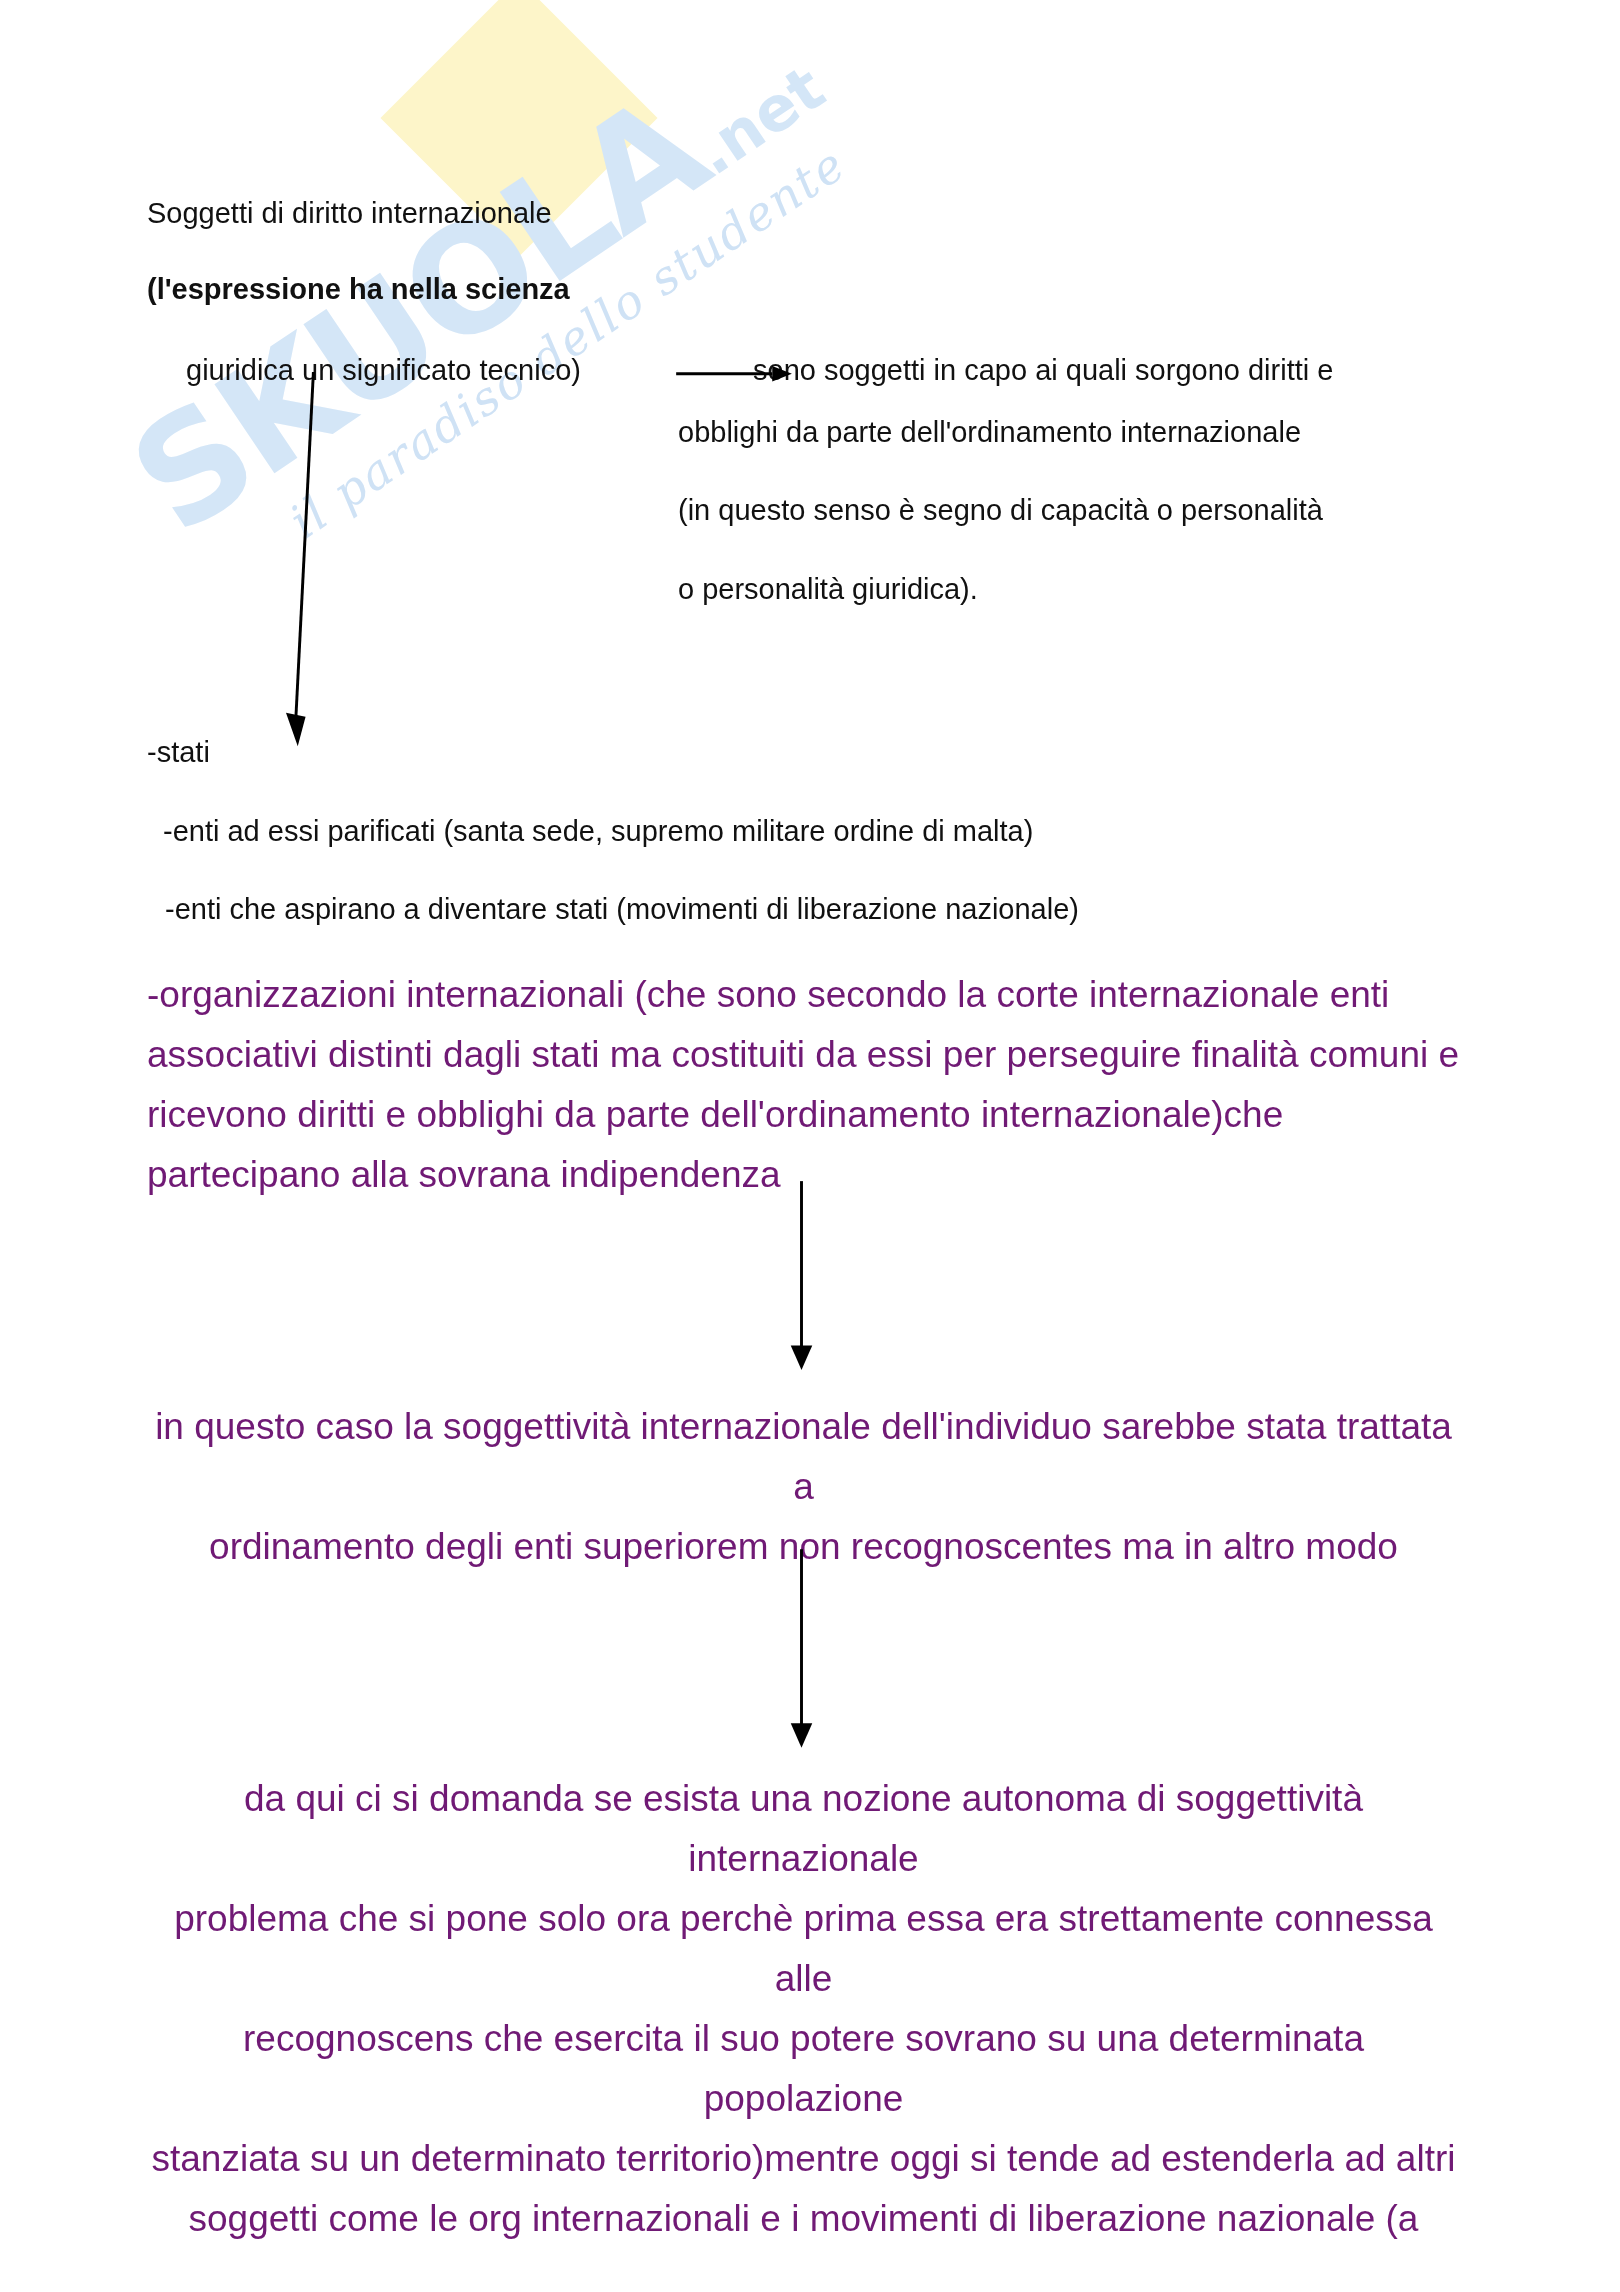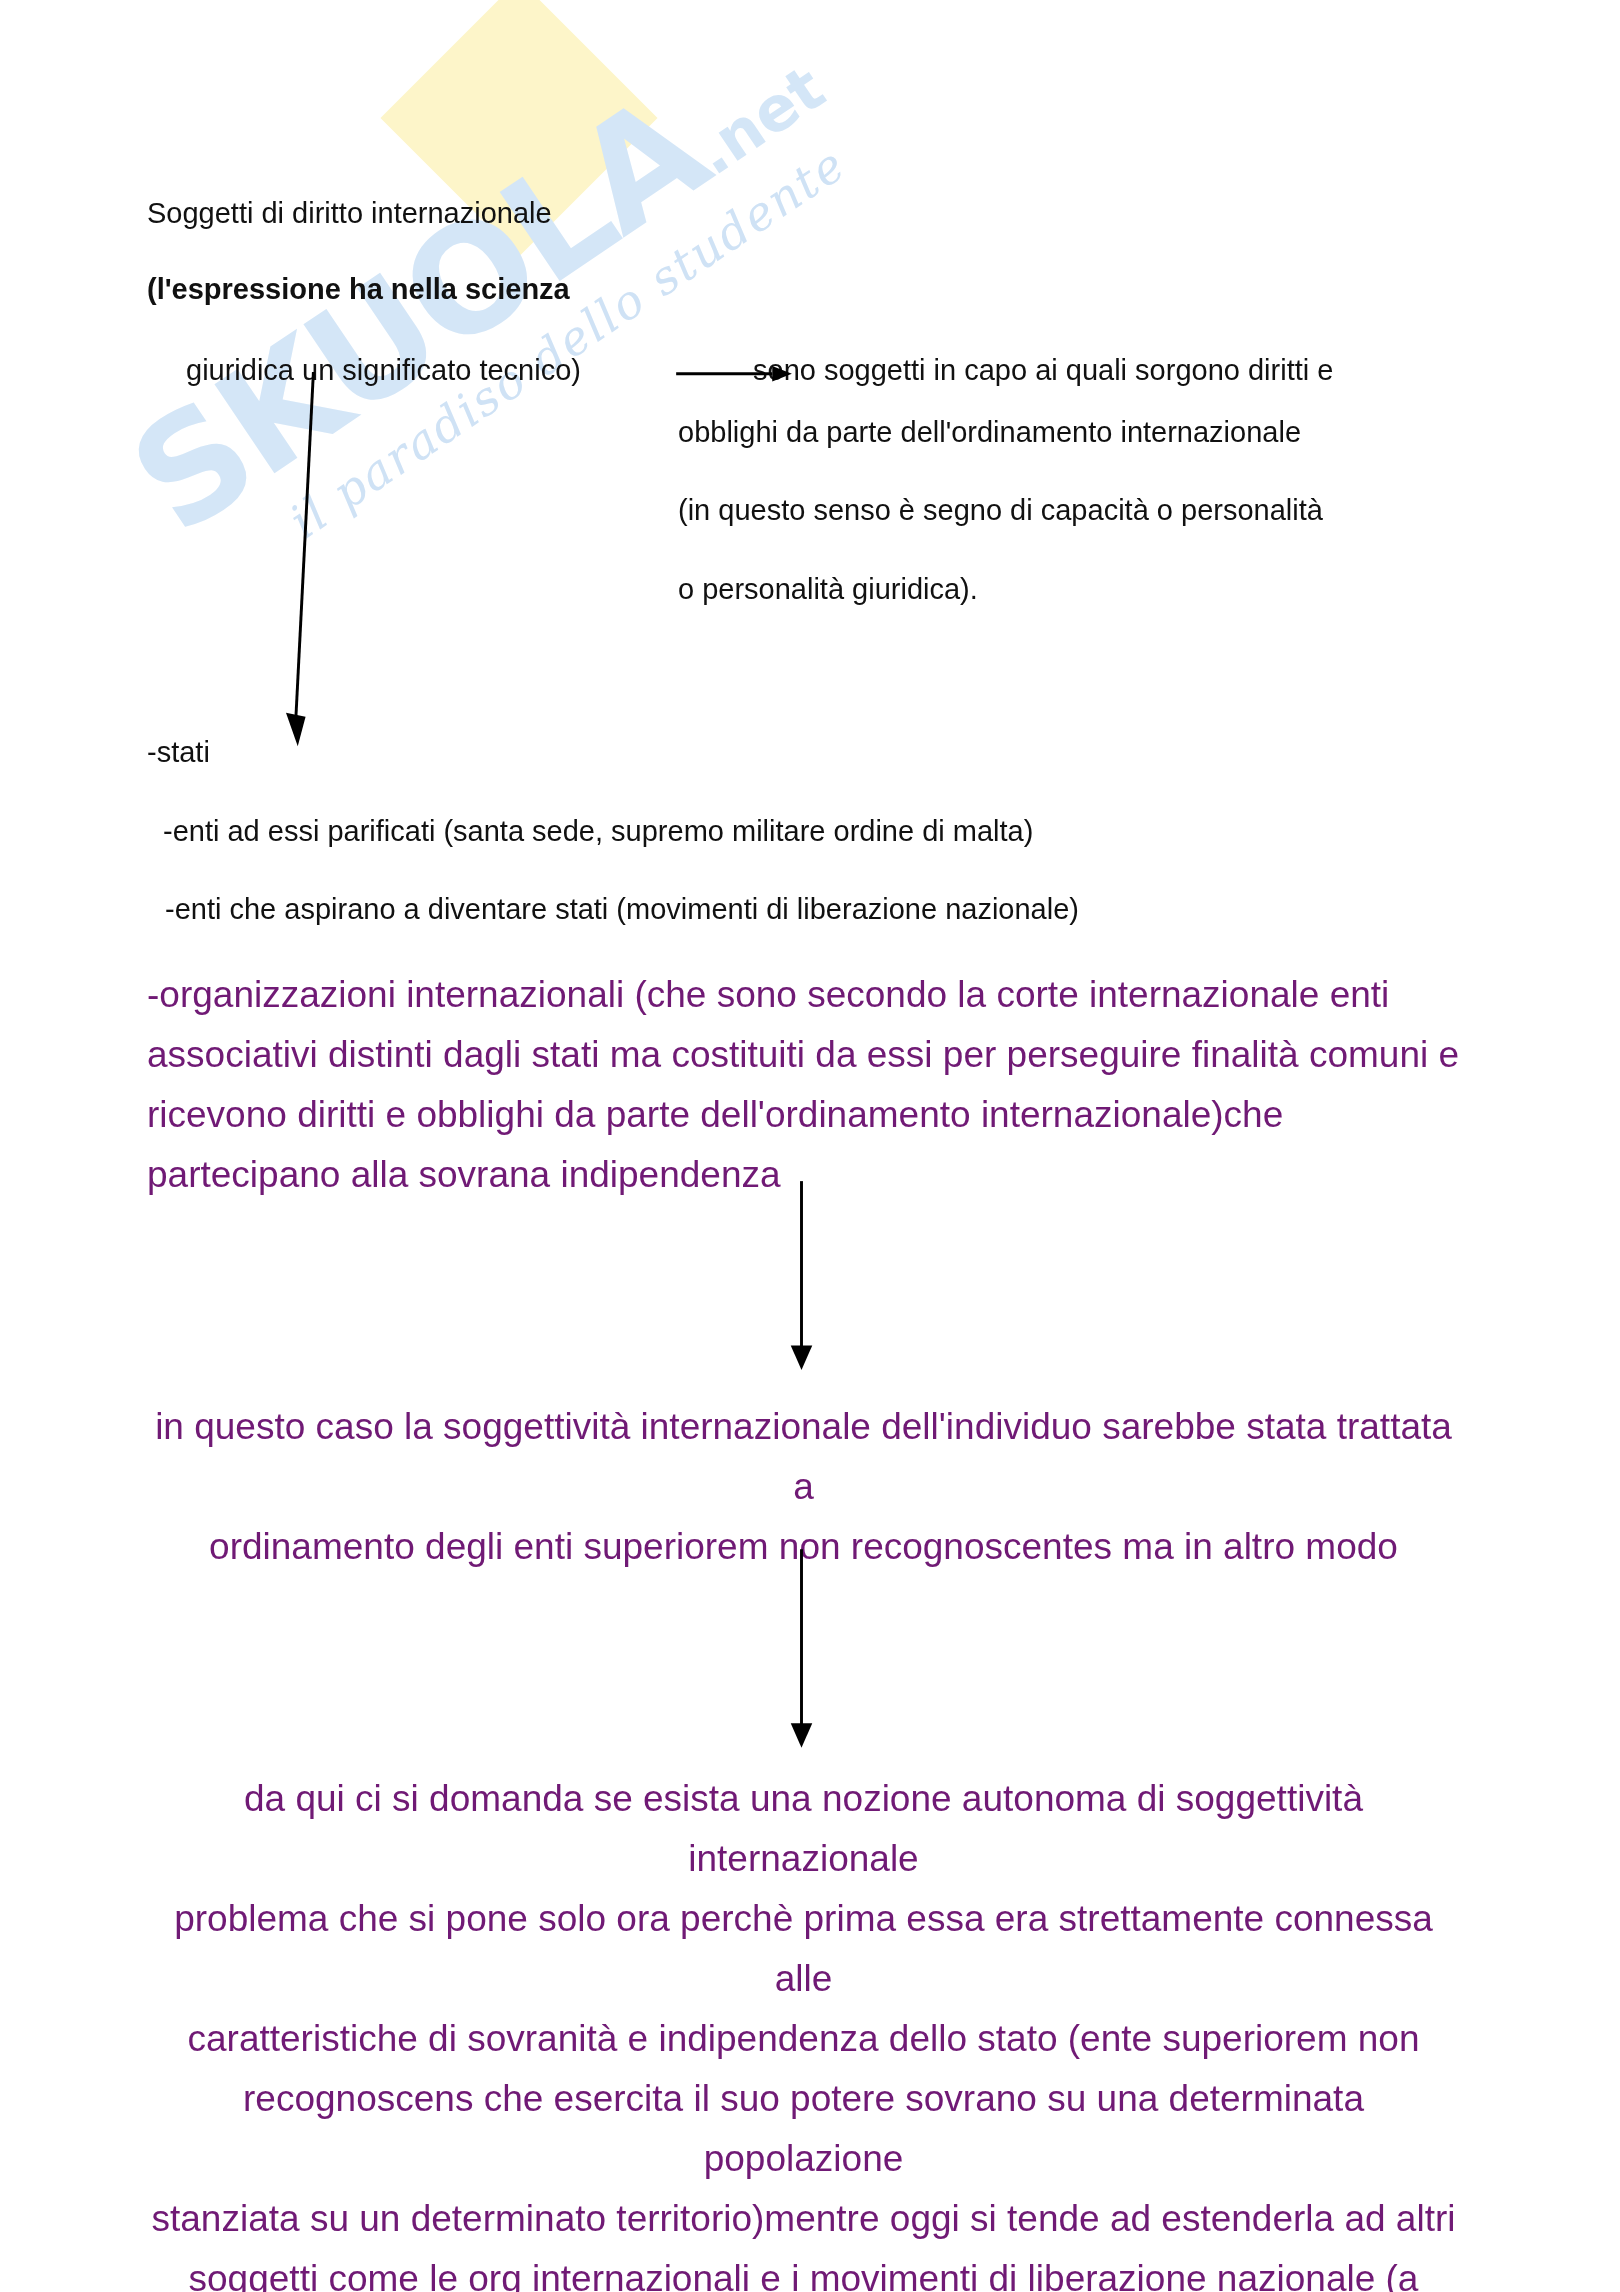--- a/index.html
+++ b/index.html
@@ -160,21 +160,20 @@
     </div>
 
     <svg class="arrow-svg" style="left:779px; top:1549px;" width="45" height="201" viewBox="0 0 46 205">
       <line x1="23" y1="0" x2="23" y2="182" stroke="#000" stroke-width="3"></line>
       <polygon points="12,178 34,178 23,203" fill="#000"></polygon>
     </svg>
 
     <div class="block center-block" style="left:147px; top:1769px; width:1313px;">
       <div>da qui ci si domanda se esista una nozione autonoma di soggettività internazionale</div>
       <div>problema che si pone solo ora perchè prima essa era strettamente connessa alle</div>
-      <div>caratteristiche di sovranità e indipendenza dello stato (ente superiorem non</div>
       <div>recognoscens che esercita il suo potere sovrano su una determinata popolazione</div>
       <div>stanziata su un determinato territorio)mentre oggi si tende ad estenderla ad altri</div>
       <div>soggetti come le org internazionali e i movimenti di liberazione nazionale (a</div>
     </div>
 
   </div>
 </div>
 
 
 </body></html>

